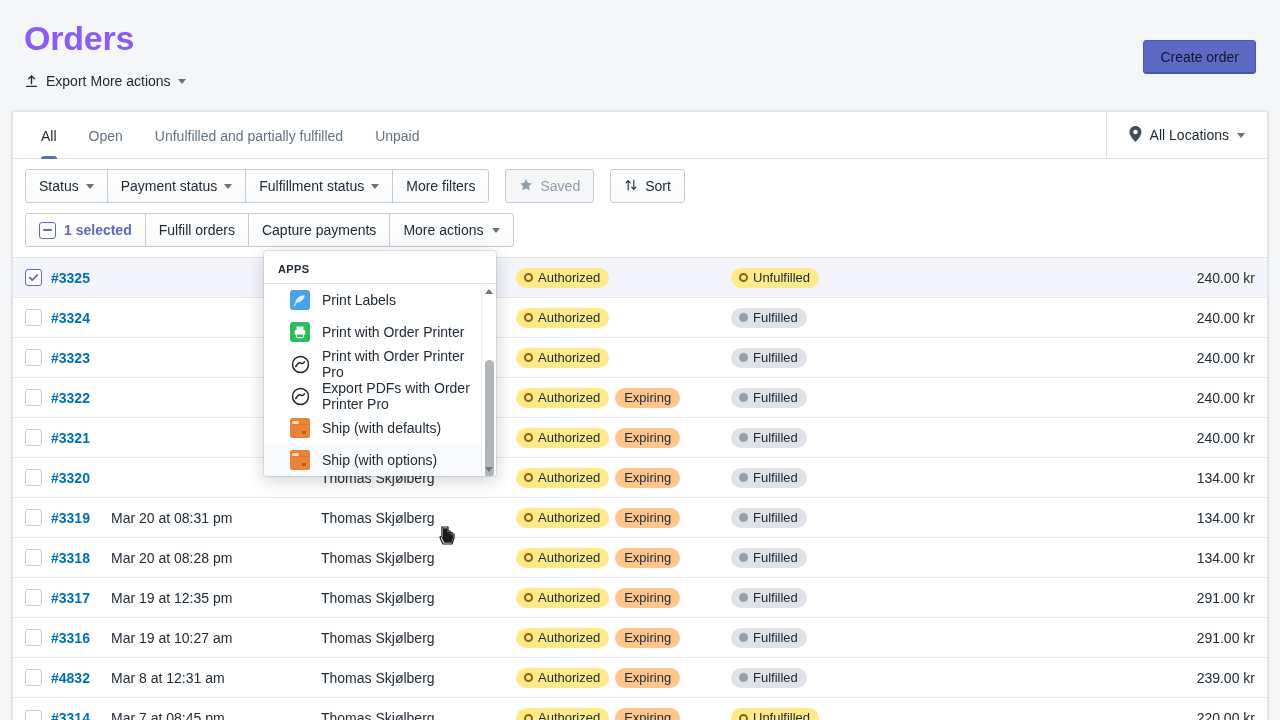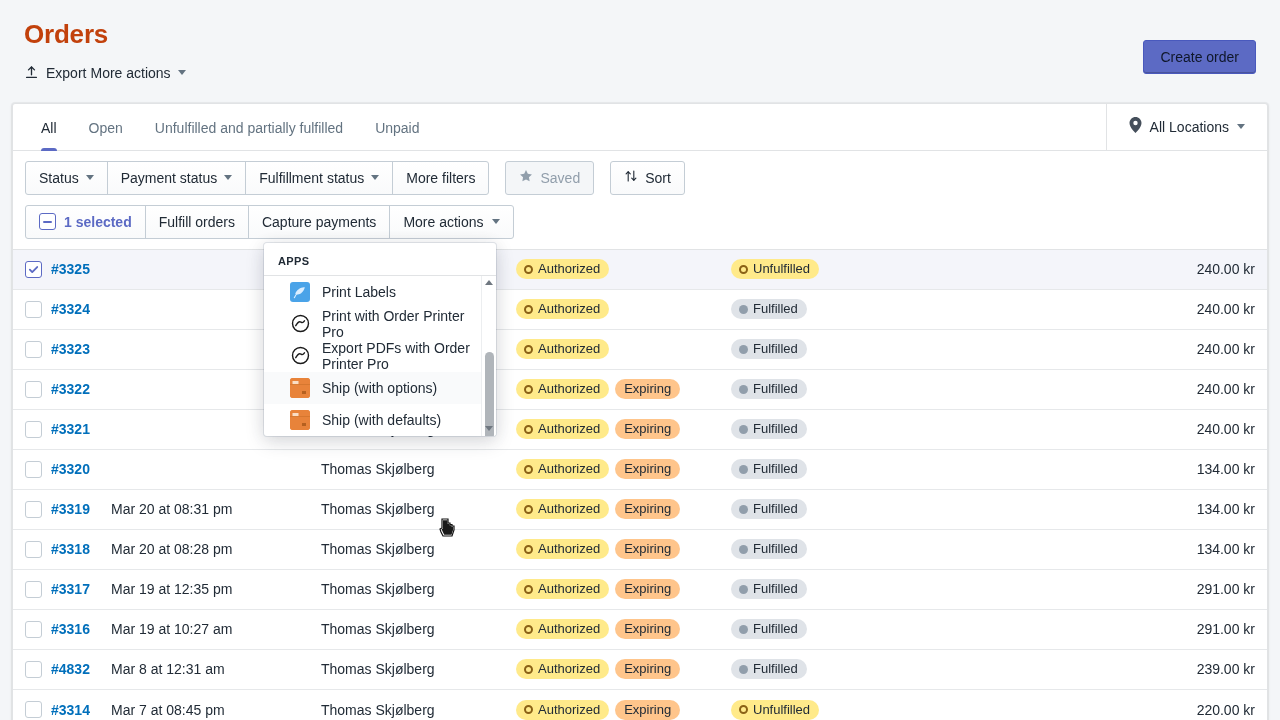--- a/index.html
+++ b/index.html
@@ -8,21 +8,21 @@
     background: #f4f6f8;
     font-family: "Liberation Sans", sans-serif;
     font-size: 14px;
     color: #212b36;
     overflow: hidden;
   }
 
   
   .page-head { padding: 20px 24px 0 24px; position: relative; }
   .page-title {
-    font-size: 26px; font-weight: bold; color: #c2410c;
+    font-size: 34px; font-weight: bold; color: #8b5cf6;
     letter-spacing: -0.2px; line-height: 1.1;
   }
   .head-actions { display: flex; align-items: center; gap: 4px; margin-top: 16px; }
   .head-action {
     display: flex; align-items: center; gap: 7px;
     font-size: 14px; color: #212b36; cursor: pointer;
   }
   .head-action svg { display: block; }
   .caret {
     width: 0; height: 0;
@@ -608,59 +608,69 @@
       <div class="pop-item">
           <span class="app-icon" style="background:#4aa3e8">
             <svg width="16" height="16" viewBox="0 0 20 20" fill="#dbeeff">
               <path d="M4 12c3-7 9-8 12-8-1 5-5 9-9 9-1 0-2 0-3-1z"></path>
               <path d="M3 17c1-3 3-5 5-6" stroke="#dbeeff" stroke-width="1.6" fill="none" stroke-linecap="round"></path>
             </svg>
           </span>
           <span>Print Labels</span>
         </div>
         <div class="pop-item">
-          <span class="app-icon" style="background:#fff">
-            <svg width="19" height="19" viewBox="0 0 20 20">
-              <circle cx="10" cy="10" r="8.4" fill="#fff" stroke="#1c1c1c" stroke-width="1.5"></circle>
-              <path d="M5 12.3c1.6-2.8 3-4.2 4.2-4.2 1.1 0 1.6 1 2.6 1 .8 0 1.5-.6 2.4-1.9" stroke="#1c1c1c" stroke-width="1.5" fill="none" stroke-linecap="round"></path>
+          <span class="app-icon" style="background:#2cbd5e">
+            <svg width="14" height="14" viewBox="0 0 20 20" fill="#fff">
+              <rect x="5" y="2" width="10" height="5" rx="1"></rect>
+              <rect x="2.5" y="7" width="15" height="7" rx="1.5"></rect>
+              <rect x="5" y="13" width="10" height="5" rx="1" fill="#2cbd5e" stroke="#fff" stroke-width="1.4"></rect>
             </svg>
           </span>
-          <span>Print with Order Printer Pro</span>
+          <span>Print with Order Printer</span>
         </div>
         <div class="pop-item">
           <span class="app-icon" style="background:#fff">
             <svg width="19" height="19" viewBox="0 0 20 20">
               <circle cx="10" cy="10" r="8.4" fill="#fff" stroke="#1c1c1c" stroke-width="1.5"></circle>
               <path d="M5 12.3c1.6-2.8 3-4.2 4.2-4.2 1.1 0 1.6 1 2.6 1 .8 0 1.5-.6 2.4-1.9" stroke="#1c1c1c" stroke-width="1.5" fill="none" stroke-linecap="round"></path>
             </svg>
           </span>
+          <span>Print with Order Printer Pro</span>
+        </div>
+        <div class="pop-item">
+          <span class="app-icon" style="background:#fff">
+            <svg width="19" height="19" viewBox="0 0 20 20">
+              <circle cx="10" cy="10" r="8.4" fill="#fff" stroke="#1c1c1c" stroke-width="1.5"></circle>
+              <path d="M5 12.3c1.6-2.8 3-4.2 4.2-4.2 1.1 0 1.6 1 2.6 1 .8 0 1.5-.6 2.4-1.9" stroke="#1c1c1c" stroke-width="1.5" fill="none" stroke-linecap="round"></path>
+            </svg>
+          </span>
           <span>Export PDFs with Order Printer Pro</span>
+        </div>
+        <div class="pop-item">
+          <span class="app-icon" style="background:#e8833a">
+            <svg width="20" height="20" viewBox="0 0 20 20">
+              <rect width="20" height="20" fill="#e8833a"></rect>
+              <rect x="2.5" y="3" width="6" height="3.6" fill="#faddc4"></rect>
+              <rect x="12" y="13" width="4" height="3" fill="#b5601f"></rect>
+              <path d="M0 6.5h20" stroke="#d4762e" stroke-width="0.9"></path>
+            </svg>
+          </span>
+          <span>Ship (with defaults)</span>
         </div>
         <div class="pop-item hovered">
           <span class="app-icon" style="background:#e8833a">
             <svg width="20" height="20" viewBox="0 0 20 20">
               <rect width="20" height="20" fill="#e8833a"></rect>
               <rect x="2.5" y="3" width="6" height="3.6" fill="#faddc4"></rect>
               <rect x="12" y="13" width="4" height="3" fill="#b5601f"></rect>
               <path d="M0 6.5h20" stroke="#d4762e" stroke-width="0.9"></path>
             </svg>
           </span>
           <span>Ship (with options)</span>
         </div>
-        <div class="pop-item">
-          <span class="app-icon" style="background:#e8833a">
-            <svg width="20" height="20" viewBox="0 0 20 20">
-              <rect width="20" height="20" fill="#e8833a"></rect>
-              <rect x="2.5" y="3" width="6" height="3.6" fill="#faddc4"></rect>
-              <rect x="12" y="13" width="4" height="3" fill="#b5601f"></rect>
-              <path d="M0 6.5h20" stroke="#d4762e" stroke-width="0.9"></path>
-            </svg>
-          </span>
-          <span>Ship (with defaults)</span>
-        </div>
         <div class="pop-scrollbar">
         <div class="arrow up">
             <span class="tri-up"></span>
           </div>
         <div class="pop-thumb"></div>
         <div class="arrow down">
             <span class="tri-down"></span>
           </div>
       </div>
     </div>

